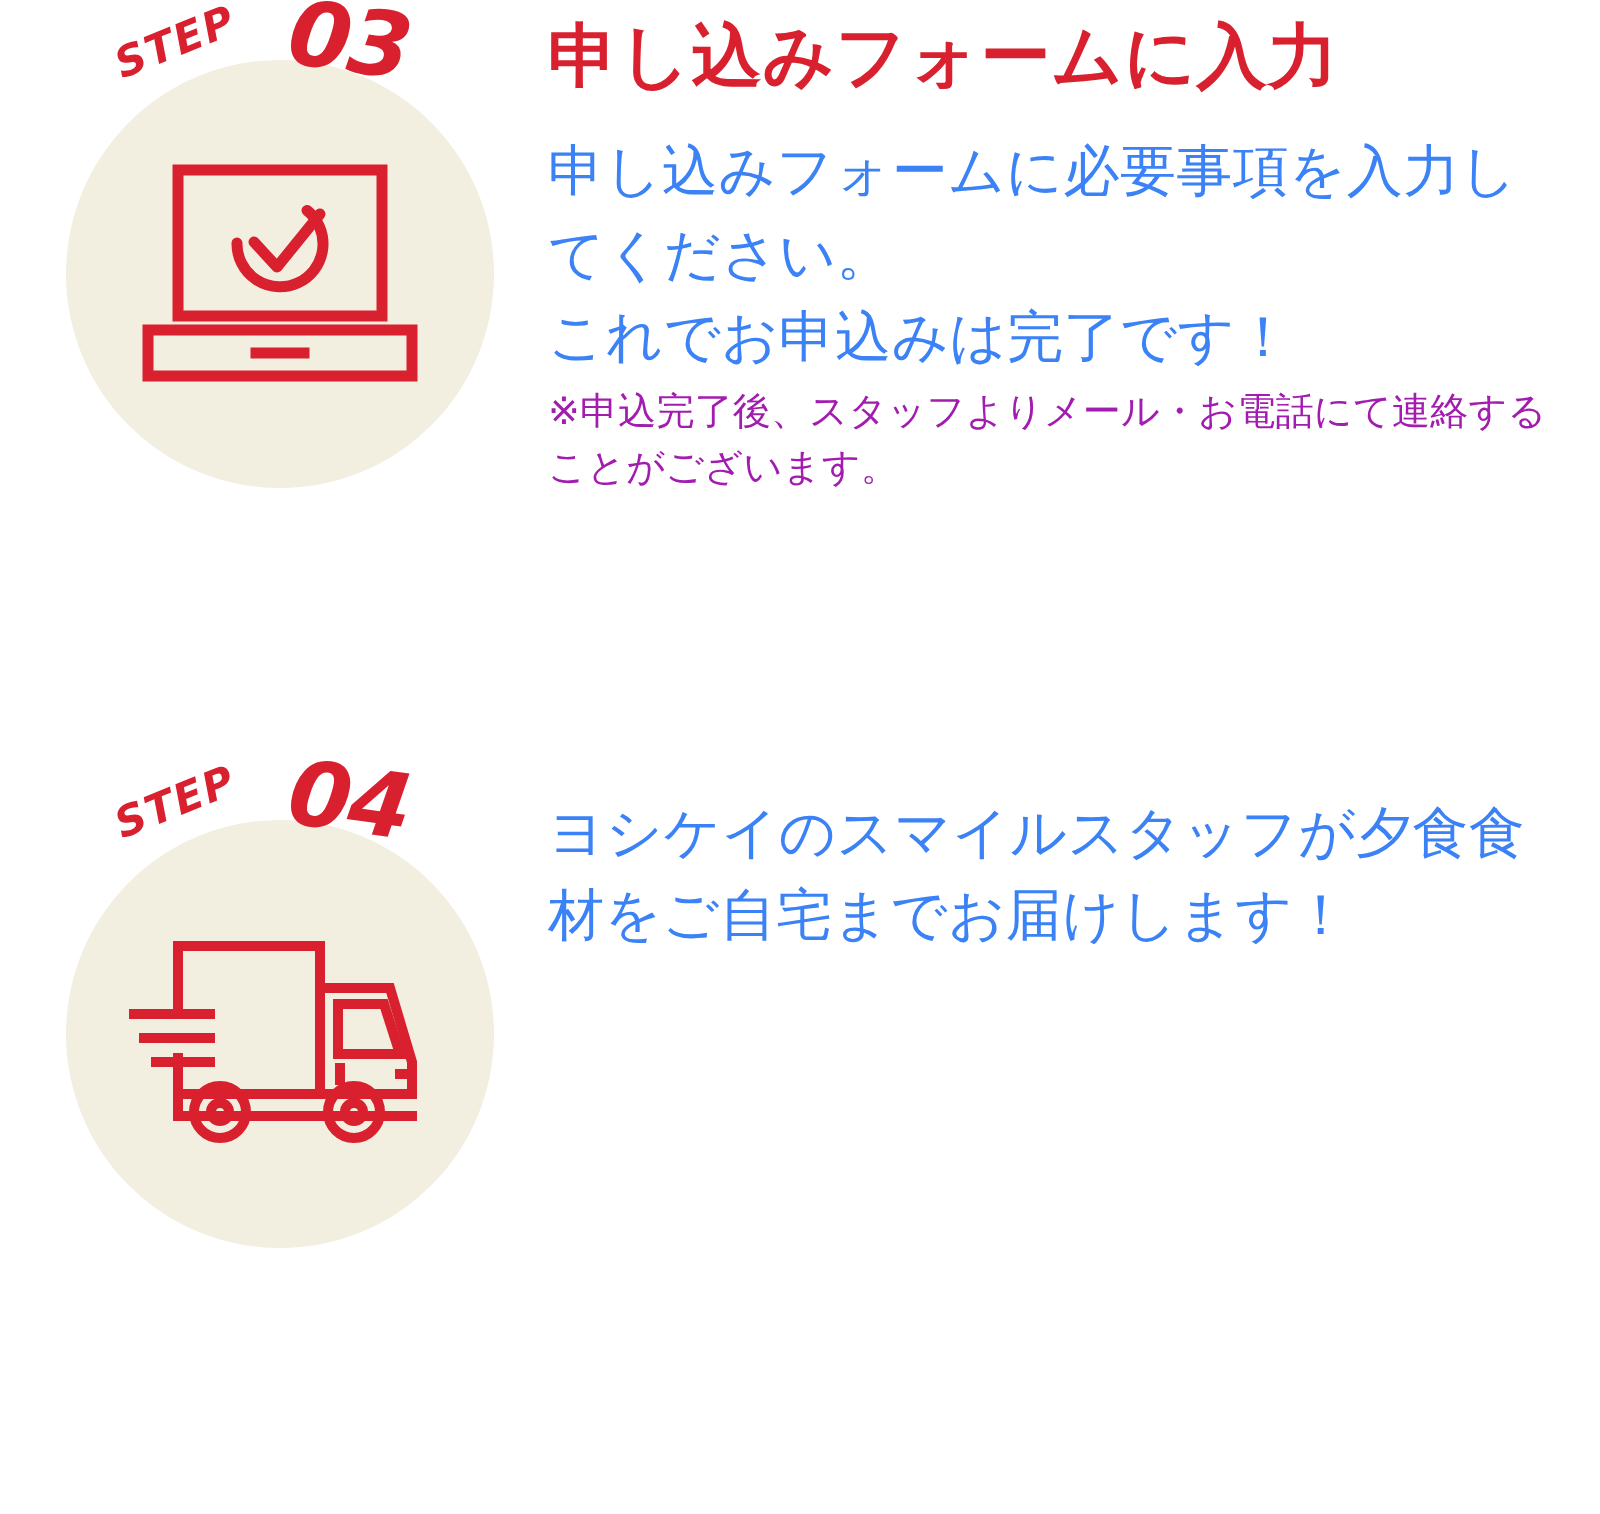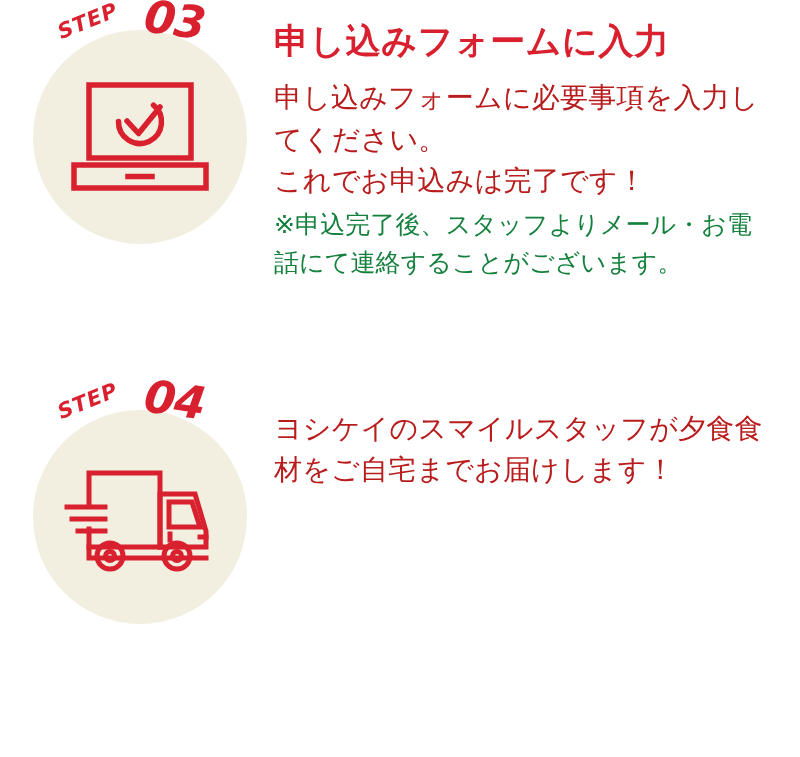--- a/index.html
+++ b/index.html
@@ -92,48 +92,48 @@
     color: #d9202e;
     transform: rotate(8deg);
     transform-origin: left bottom;
     white-space: nowrap;
   }
 
   
   .step-text {
     position: absolute;
     left: 274px;
-    top: 12px;
+    top: 0;
     width: 500px;
   }
   .step-title {
     margin: 0;
     color: #d9202e;
     font-size: 35px;
     font-weight: 700;
     line-height: 1.18;
     letter-spacing: 0.5px;
     white-space: nowrap;
   }
   #step-block-0 .step-title { padding-top: 8px; }
   #step-block-1 .step-title { padding-top: 12px; }
 
   .step-body {
     margin: 0;
     padding-top: 16px;
-    color: #b91c1c;
+    color: #3b82f6;
     font-size: 28px;
     line-height: 1.48;
     letter-spacing: 0.2px;
   }
   .step-note {
     margin: 0;
     padding-top: 3px;
-    color: #15803d;
-    font-size: 25px;
+    color: #a21caf;
+    font-size: 19px;
     line-height: 1.52;
     letter-spacing: 0.1px;
   }
 </style>
 </head>
 <body>
 
 <div class="steps-wrapper">
 
   <section class="step-block" id="step-block-0">

